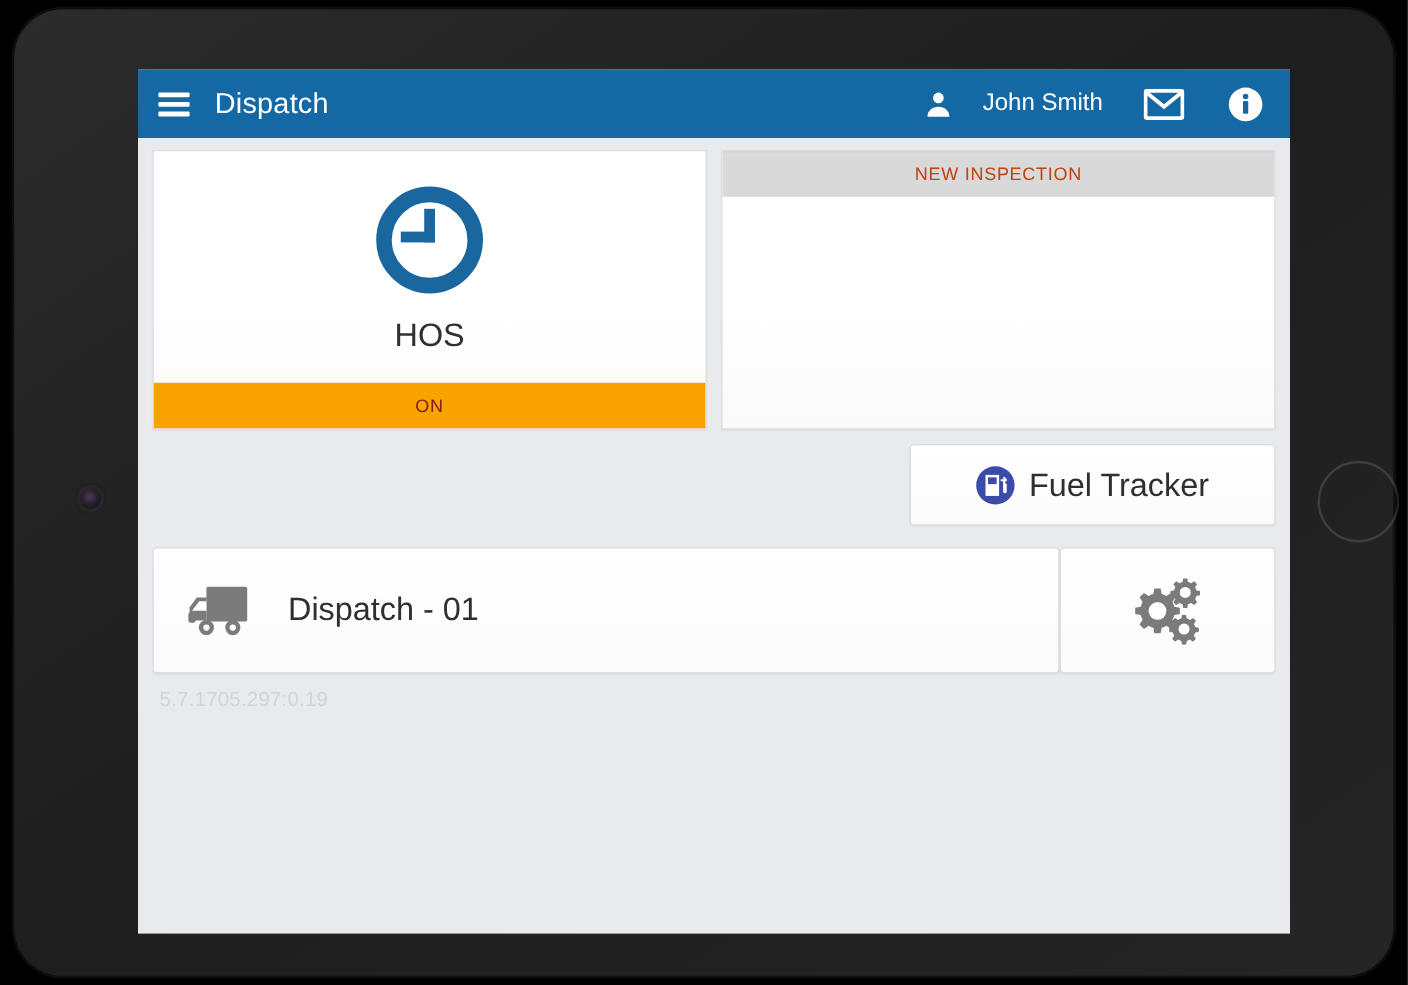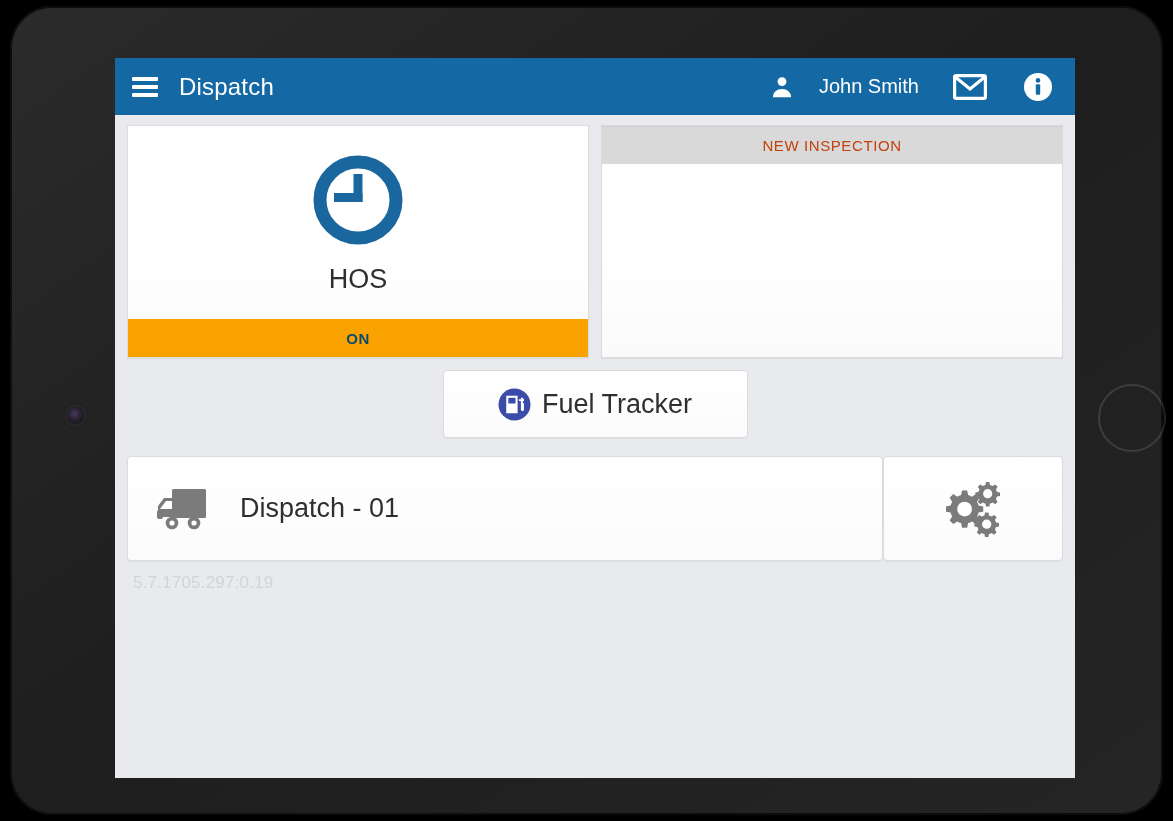--- a/index.html
+++ b/index.html
@@ -126,25 +126,25 @@
     line-height: 1;
   }
   .tile-footer {
     height: 38px;
     display: flex;
     align-items: center;
     justify-content: center;
     font-size: 15px;
     letter-spacing: .6px;
   }
-  .footer-on { background: #faa200; color: #0c4a6e; font-weight: bold; }
+  .footer-on { background: #faa200; color: #7f1d1d; font-weight: normal; }
   .footer-muted { background: #d9d9d9; color: #c2410c; border-top: 1px solid #cfcfcf; }
 
   
-  #fuel-row { display: flex; justify-content: center; margin-top: 12px; }
+  #fuel-row { display: flex; justify-content: flex-end; margin-top: 12px; }
   #fuel-tracker-button {
     width: 305px;
     height: 68px;
     background: linear-gradient(180deg,#ffffff 0%,#fbfbfb 100%);
     border: 1px solid #dcdcdc;
     border-radius: 4px;
     display: flex;
     align-items: center;
     justify-content: center;
     gap: 11px;

